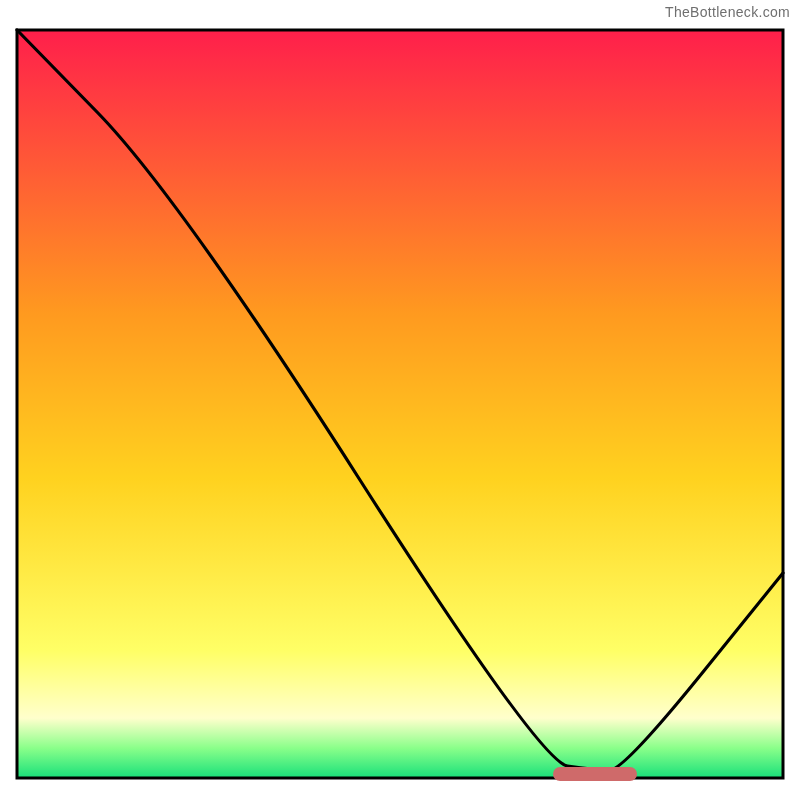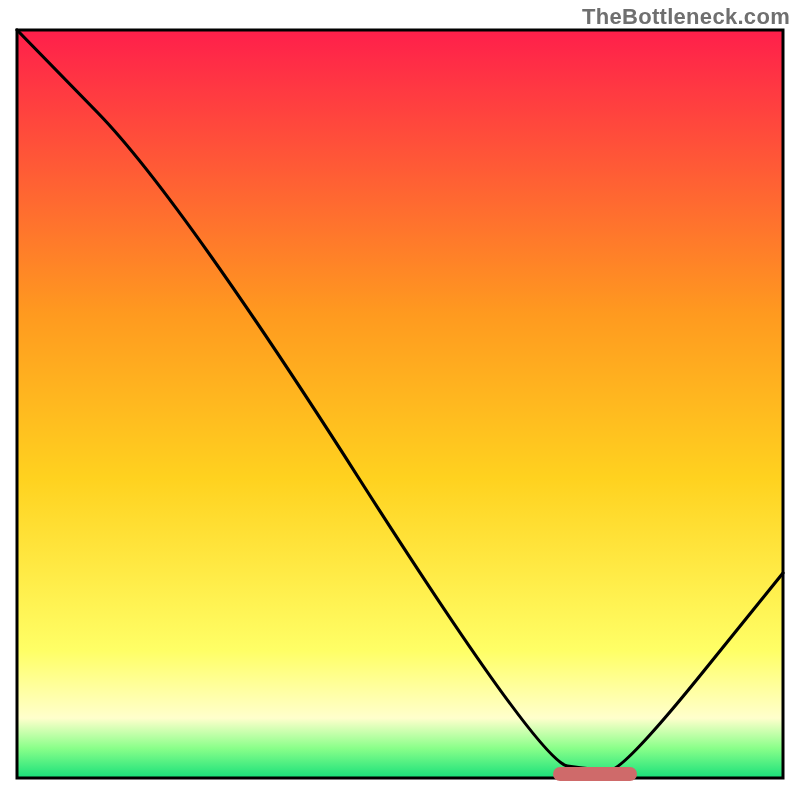--- a/index.html
+++ b/index.html
@@ -13,22 +13,22 @@
   }
   .canvas {
     position: relative;
     width: 800px;
     height: 800px;
   }
   .watermark {
     position: absolute;
     top: 4px;
     right: 10px;
-    font-size: 22px;
-    font-weight: 700;
+    font-size: 14px;
+    font-weight: 400;
     color: #6f6f6f;
     letter-spacing: 0.3px;
     user-select: none;
   }
   svg.plot {
     position: absolute;
     left: 0;
     top: 0;
     width: 800px;
     height: 800px;

